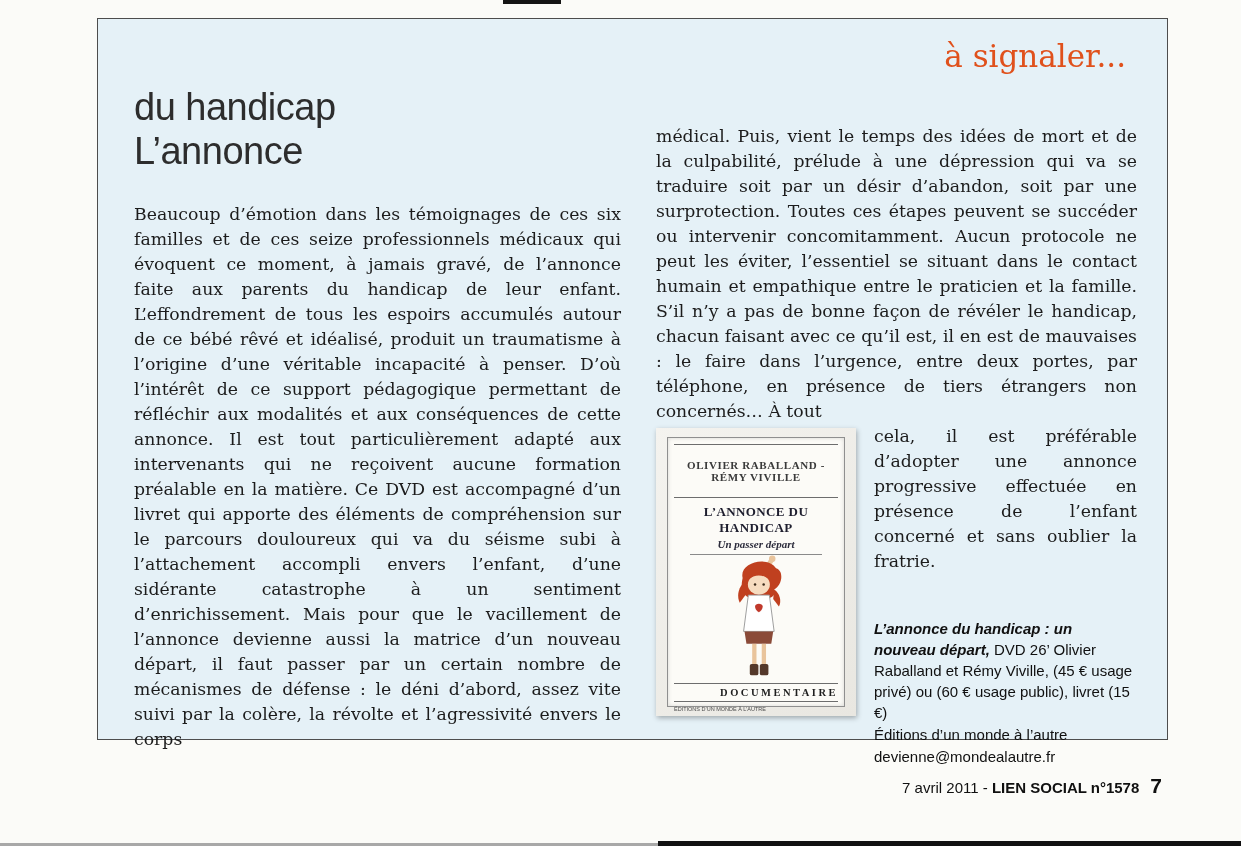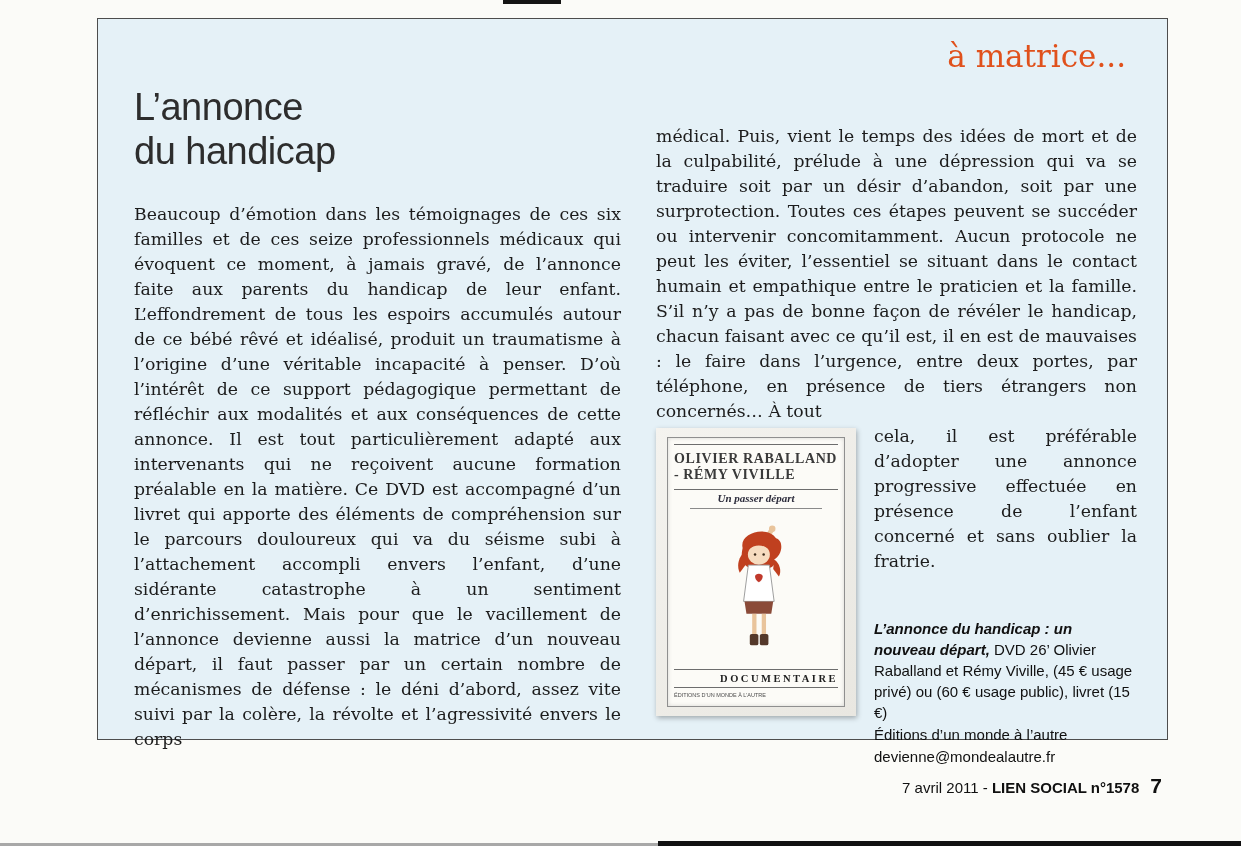--- a/index.html
+++ b/index.html
@@ -70,24 +70,24 @@
     width: 100%; height: 100%;
     background: #fcfbf7;
     border: 1px solid #8f8f8f;
     box-shadow: inset 0 0 4px rgba(0,0,0,0.15);
     display: flex; flex-direction: column; align-items: center;
     padding: 6px; box-sizing: border-box;
   }
   .dvd-authors {
     width: 100%;
     font-family: "Liberation Serif", serif;
-    font-size: 14px; font-weight: bold; letter-spacing: 0.6px;
-    color: #3a3a3a; text-transform: uppercase; 
+    font-size: 11px; font-weight: bold; letter-spacing: 0.6px;
+    color: #3a3a3a; text-transform: uppercase; text-align: center;
     border-top: 1px solid #6d6d6d; border-bottom: 1px solid #6d6d6d;
-    padding: 6px 0; box-sizing: border-box;
+    padding: 14px 0; box-sizing: border-box;
   }
   .dvd-title {
     margin-top: 6px;
     font-family: "Liberation Serif", serif;
     font-size: 13px; font-weight: bold; letter-spacing: 0.4px;
     color: #1e1e2e; text-align: center; text-transform: uppercase;
   }
   .dvd-subtitle {
     font-family: "Liberation Serif", serif;
     font-style: italic; font-weight: bold;
@@ -136,38 +136,39 @@
   .f-journal { font-weight: bold; }
   .f-page { font-weight: bold; font-size: 21px; margin-left: 11px; }
 </style>
 </head>
 <body>
 
 <div class="artifact top"></div>
 
 <div class="panel">
 
-  <div class="signaler">à matrice...</div>
+  <div class="signaler">à signaler...</div>
 
   <div class="left-col">
     <h1 class="title">
+      <span>du handicap</span>
       <span>L’annonce</span>
-      <span>du handicap</span>
     </h1>
     <p class="body-text">Beaucoup d’émotion dans les témoignages de ces six familles et de ces seize professionnels médicaux qui évoquent ce moment, à jamais gravé, de l’annonce faite aux parents du handicap de leur enfant. L’effondrement de tous les espoirs accumulés autour de ce bébé rêvé et idéalisé, produit un traumatisme à l’origine d’une véritable incapacité à penser. D’où l’intérêt de ce support pédagogique permettant de réfléchir aux modalités et aux conséquences de cette annonce. Il est tout particulièrement adapté aux intervenants qui ne reçoivent aucune formation préalable en la matière. Ce DVD est accompagné d’un livret qui apporte des éléments de compréhension sur le parcours douloureux qui va du séisme subi à l’attachement accompli envers l’enfant, d’une sidérante catastrophe à un sentiment d’enrichissement. Mais pour que le vacillement de l’annonce devienne aussi la matrice d’un nouveau départ, il faut passer par un certain nombre de mécanismes de défense : le déni d’abord, assez vite suivi par la colère, la révolte et l’agressivité envers le corps</p>
   </div>
 
   <div class="right-col">
     <p class="body-text">médical. Puis, vient le temps des idées de mort et de la culpabilité, prélude à une dépression qui va se traduire soit par un désir d’abandon, soit par une surprotection. Toutes ces étapes peuvent se succéder ou intervenir concomitamment. Aucun protocole ne peut les éviter, l’essentiel se situant dans le contact humain et empathique entre le praticien et la famille. S’il n’y a pas de bonne façon de révéler le handicap, chacun faisant avec ce qu’il est, il en est de mauvaises : le faire dans l’urgence, entre deux portes, par téléphone, en présence de tiers étrangers non concernés… À tout</p>
 
     <div class="wrap-section">
 
       <figure class="dvd">
         <div class="dvd-case">
           <div class="dvd-authors">Olivier Raballand - Rémy Viville</div>
+          <div class="dvd-title">L’annonce du handicap</div>
           <div class="dvd-subtitle">Un passer départ</div>
           <div class="dvd-art">
             <svg width="86" height="128" viewBox="0 0 90 134">
 
               <path d="M50 30 C53 20 58 10 62 4" stroke="#e9c49c" stroke-width="5" fill="none" stroke-linecap="round"></path>
               <circle cx="62" cy="4" r="3.4" fill="#e9c49c"></circle>
 
               <path d="M31 24 C27 8 57 0 66 14 C75 17 72 32 64 36 C68 44 55 48 47 45 C36 48 27 40 31 24 Z" fill="#c0401f"></path>
               <path d="M64 36 C70 40 72 48 69 54 L63 46 Z" fill="#c0401f"></path>
               <path d="M31 30 C26 36 25 44 28 50 L34 42 Z" fill="#c0401f"></path>

